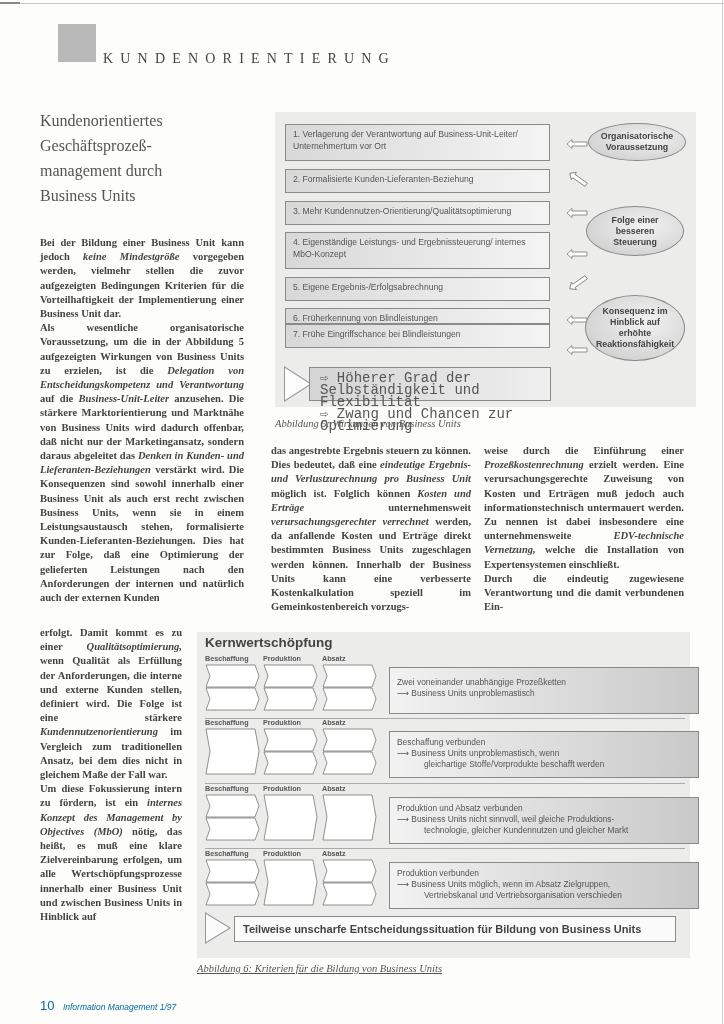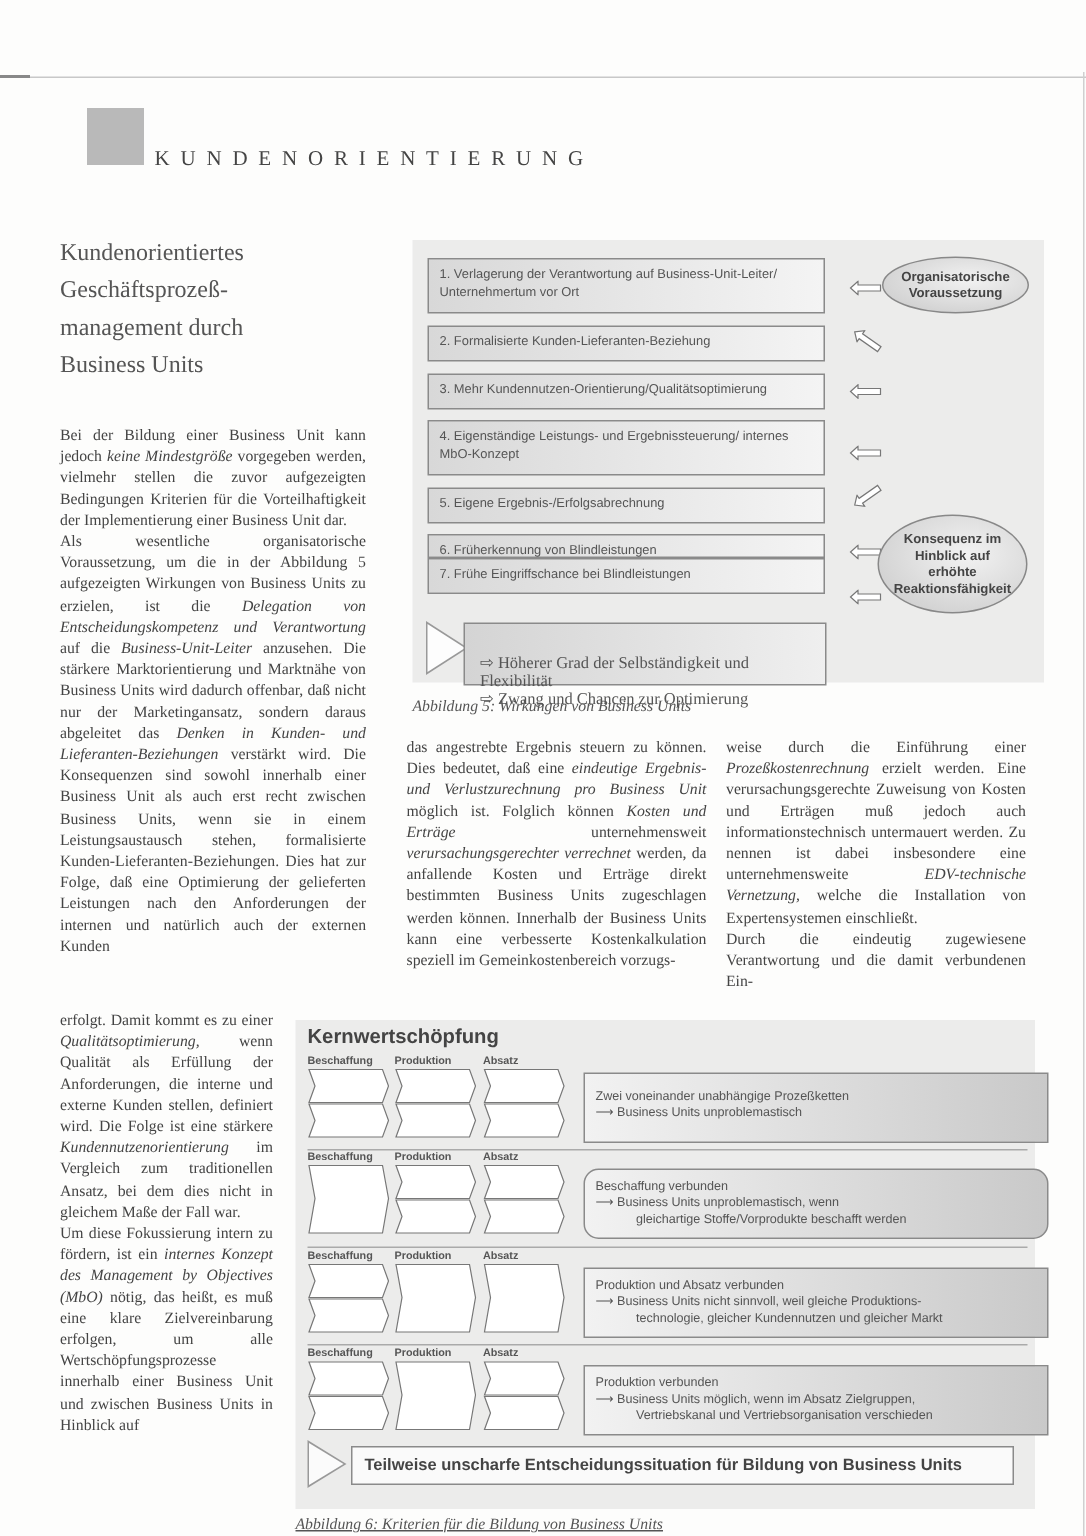--- a/index.html
+++ b/index.html
@@ -1,41 +1,41 @@
 <!DOCTYPE html>
 <html><head>
 <meta charset="utf-8">
 <style>
   * { box-sizing: border-box; margin: 0; padding: 0; }
   html, body { width: 724px; height: 1024px; background: #fdfdfc; overflow: hidden; }
   body { position: relative; font-family: "Liberation Serif", "DejaVu Serif", serif; color: #3a3a3a; }
-  .abs { position: absolute; margin-top: 48px; }
+  .abs { position: absolute; }
   .topline { left: 0; top: 3px; width: 724px; height: 1px; background: #c8c8c8; }
   .topmark { left: 0; top: 2px; width: 20px; height: 2px; background: #888; }
   .rightline { right: 1px; top: 0; width: 1px; height: 1024px; background: #d0d0d0; }
   .section-square { left: 58px; top: 24px; width: 38px; height: 38px; background: #b9b9b9; }
   .section-label { left: 103px; top: 51px; font-size: 14px; letter-spacing: 7.2px; color: #444; font-family: "Liberation Serif", serif; }
 
   .title { left: 40px; top: 108px; width: 230px; font-size: 16px; line-height: 25px; color: #555; font-family: "Liberation Serif", serif; }
 
   .col-text { font-size: 10.5px; line-height: 14.2px; text-align: justify; color: #444; hyphens: manual; }
   .col-text em { font-style: italic; }
-  .col-text p { margin: 0; }
+  .col-text p { margin: 0; font-weight: bold; }
 
   .col1 { left: 40px; top: 236px; width: 204px; }
   .col1b { left: 40px; top: 626px; width: 142px; }
   .col2 { left: 271px; top: 444px; width: 200px; }
   .col3 { left: 484px; top: 444px; width: 200px; }
 
   
   .fig5 { left: 275px; top: 112px; width: 421px; height: 295px; background: #ececeb; }
   .f5box { position: absolute; left: 10px; width: 265px; border: 1px solid #8a8a8a; background: linear-gradient(90deg, #d8d8d8, #f4f4f4); font-family: "Liberation Sans", sans-serif; font-size: 8.6px; line-height: 11.5px; color: #555; padding: 4px 7px; }
   .f5arrow { position: absolute; width: 22px; height: 10px; }
   .ellipse { position: absolute; border: 1px solid #888; border-radius: 50%; background: radial-gradient(ellipse at 60% 40%, #f2f2f2, #c8c8c8); font-family: "Liberation Sans", sans-serif; font-weight: bold; font-size: 8.8px; line-height: 11px; color: #444; text-align: center; display: flex; align-items: center; justify-content: center; }
-  .f5bottom { position: absolute; left: 34px; top: 255px; width: 242px; height: 34px; border: 1px solid #8a8a8a; background: linear-gradient(90deg, #d4d4d4, #efefef); font-family: Liberation Serif, serif; font-size: 11px; line-height: 12px; color: #555; padding: 20px 10px; }
+  .f5bottom { position: absolute; left: 34px; top: 255px; width: 242px; height: 34px; border: 1px solid #8a8a8a; background: linear-gradient(90deg, #d4d4d4, #efefef); font-family: Liberation Mono, monospace; font-size: 14px; line-height: 12px; color: #555; padding: 4px 10px; }
   .f5tri { position: absolute; left: 9px; top: 254px; width: 0; height: 0; border-top: 18px solid transparent; border-bottom: 18px solid transparent; border-left: 28px solid #999; }
   .f5tri-in { position: absolute; left: 10px; top: 256px; width: 0; height: 0; border-top: 16px solid transparent; border-bottom: 16px solid transparent; border-left: 25px solid #fdfdfd; }
   .caption { font-style: italic; font-size: 10.5px; color: #555; font-family: "Liberation Serif", serif; }
 
   
   .fig6 { left: 197px; top: 632px; width: 493px; height: 326px; background: #ececeb; }
   .f6title { position: absolute; left: 8px; top: 3px; font-family: "Liberation Sans", sans-serif; font-weight: bold; font-size: 13.5px; color: #444; }
   .f6row { position: absolute; left: 0; width: 493px; }
   .f6labels { position: absolute; left: 8px; top: 0; font-family: "Liberation Sans", sans-serif; font-weight: bold; font-size: 7.2px; color: #555; }
   .f6labels span { position: absolute; white-space: nowrap; }
@@ -112,20 +112,21 @@
       <path d="M1 5 L6 0.5 L6 3 L21 3 L21 7 L6 7 L6 9.5 Z" fill="#fff" stroke="#777" stroke-width="0.8"></path>
     </svg>
   <svg class="f5arrow" style="left:291px;top:203px;" viewBox="0 0 22 10">
       <path d="M1 5 L6 0.5 L6 3 L21 3 L21 7 L6 7 L6 9.5 Z" fill="#fff" stroke="#777" stroke-width="0.8"></path>
     </svg>
   <svg class="f5arrow" style="left:291px;top:233px;" viewBox="0 0 22 10">
       <path d="M1 5 L6 0.5 L6 3 L21 3 L21 7 L6 7 L6 9.5 Z" fill="#fff" stroke="#777" stroke-width="0.8"></path>
     </svg>
 
   <div class="ellipse" style="left:313px;top:11px;width:98px;height:38px;">Organisatorische Voraussetzung</div>
+  <div class="ellipse" style="left:311px;top:94px;width:98px;height:50px;padding:0 14px;">Folge einer besseren Steuerung</div>
   <div class="ellipse" style="left:310px;top:183px;width:100px;height:66px;padding:0 10px;">Konsequenz im Hinblick auf erhöhte Reaktionsfähigkeit</div>
 
   <div class="f5tri"></div>
   <div class="f5tri-in"></div>
   <div class="f5bottom">
     <div>⇨ Höherer Grad der Selbständigkeit und Flexibilität</div>
     <div>⇨ Zwang und Chancen zur Optimierung</div>
   </div>
 </div>
 <div class="abs caption" style="left:275px;top:418px;">Abbildung 5: Wirkungen von Business Units</div>
@@ -164,21 +165,21 @@
     </div>
     <svg class="f6chev" style="left:8px;" width="175" height="48" viewBox="0 0 175 48">
       <g fill="#fff" stroke="#777" stroke-width="0.8">
         <path d="M1 1 L50 1 L54 23 L50 46 L1 46 L5 23 Z"></path>
         <path d="M59 1 L108 1 L112 12 L108 23 L59 23 L63 12 Z"></path>
           <path d="M59 24 L108 24 L112 35 L108 46 L59 46 L63 35 Z"></path>
         <path d="M118 1 L167 1 L171 12 L167 23 L118 23 L122 12 Z"></path>
           <path d="M118 24 L167 24 L171 35 L167 46 L118 46 L122 35 Z"></path>
       </g>
     </svg>
-    <div class="f6desc" style="padding-top:5px;border-radius:10px;">
+    <div class="f6desc" style="padding-top:5px;">
       <div>Beschaffung verbunden</div>
       <div><span>⟶ </span><span>Business Units unproblemastisch, wenn</span></div>
       <div class="ind">gleichartige Stoffe/Vorprodukte beschafft werden</div>
     </div>
   </div>
   <div class="f6sep" style="top:151px;"></div>
 
   <div class="f6row" style="top:152px;height:62px;">
     <div class="f6labels">
       <span style="left:0">Beschaffung</span>

